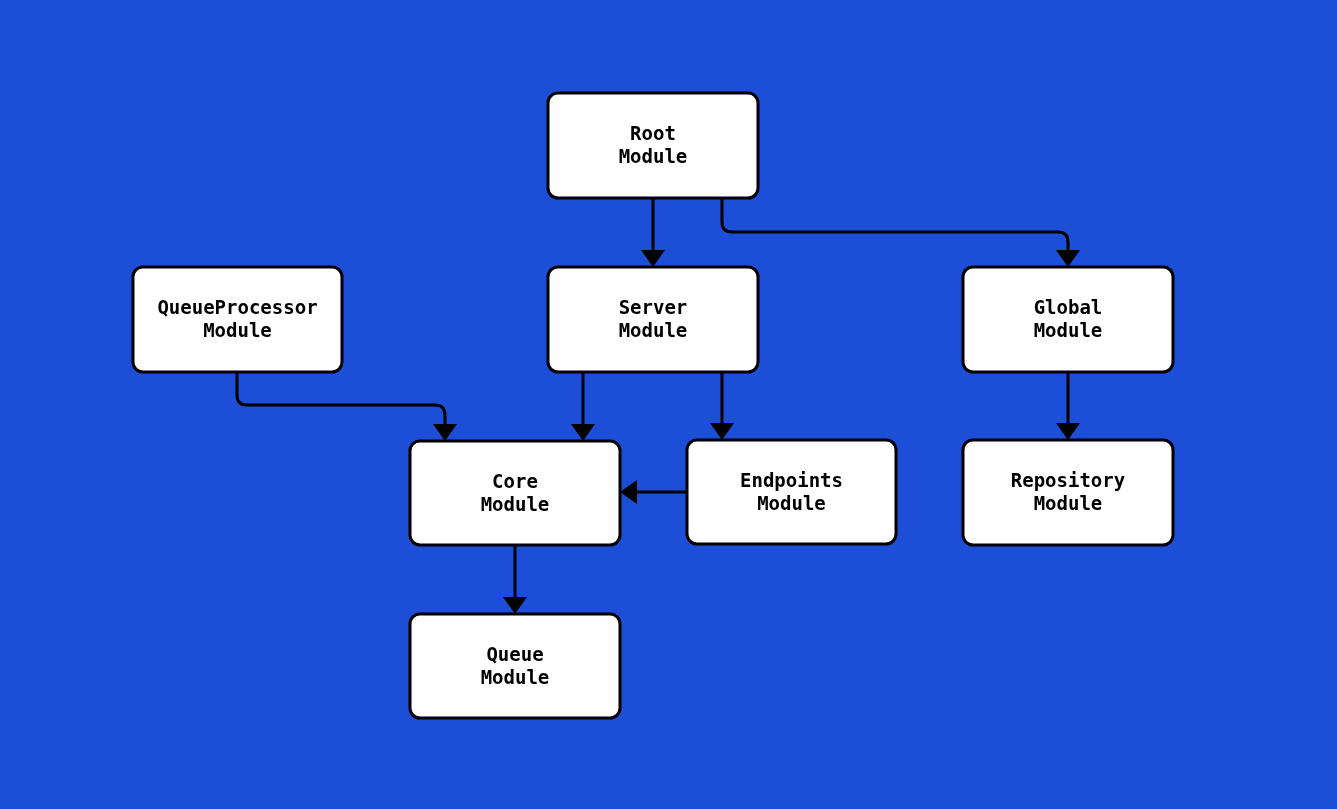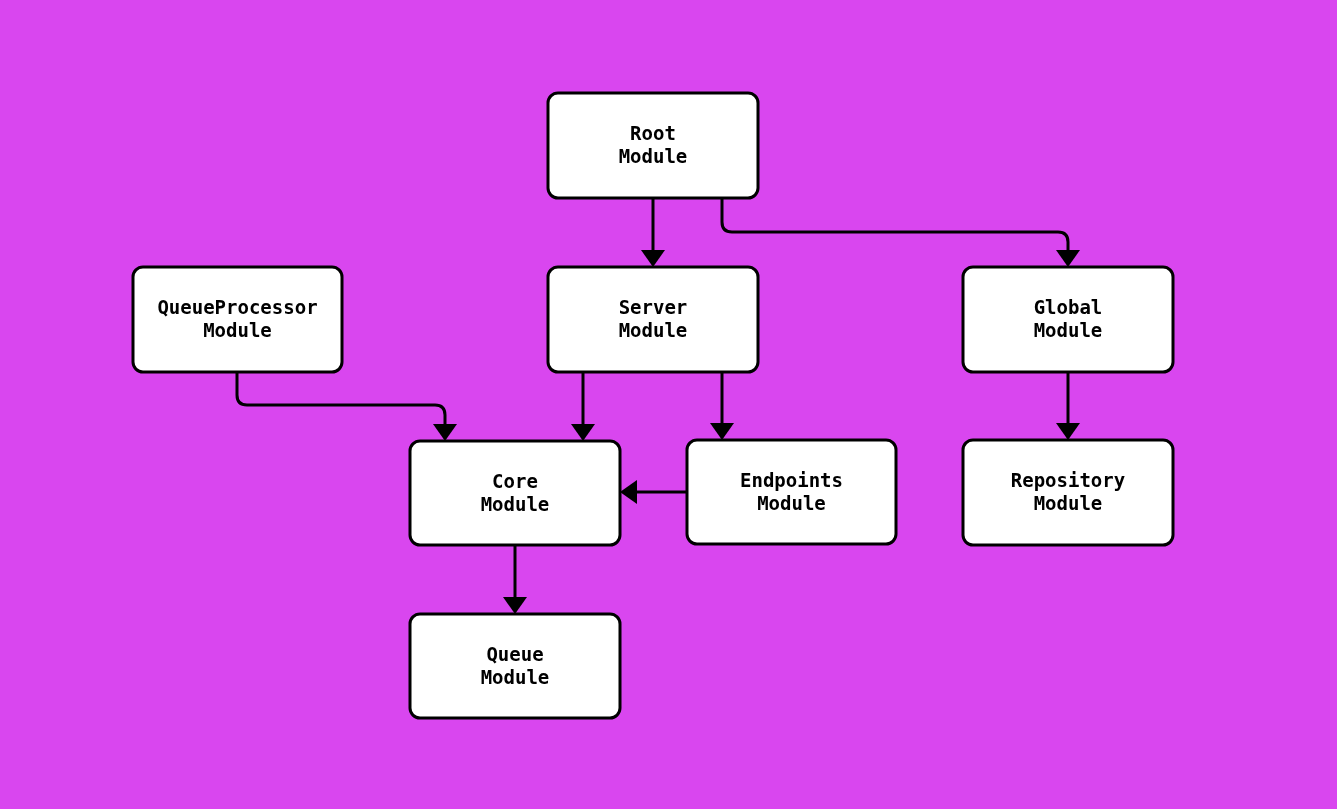--- a/index.html
+++ b/index.html
@@ -10,21 +10,21 @@
   body {
     width: 1337px;
     height: 809px;
     overflow: hidden;
     font-family: "DejaVu Sans Mono", "Liberation Mono", monospace;
   }
   #diagram-canvas {
     position: relative;
     width: 1337px;
     height: 809px;
-    background: #d946ef;
+    background: #1d4ed8;
   }
   svg.diagram-svg {
     position: absolute;
     left: 0;
     top: 0;
     width: 1337px;
     height: 809px;
     display: block;
   }
   .node-rect {

